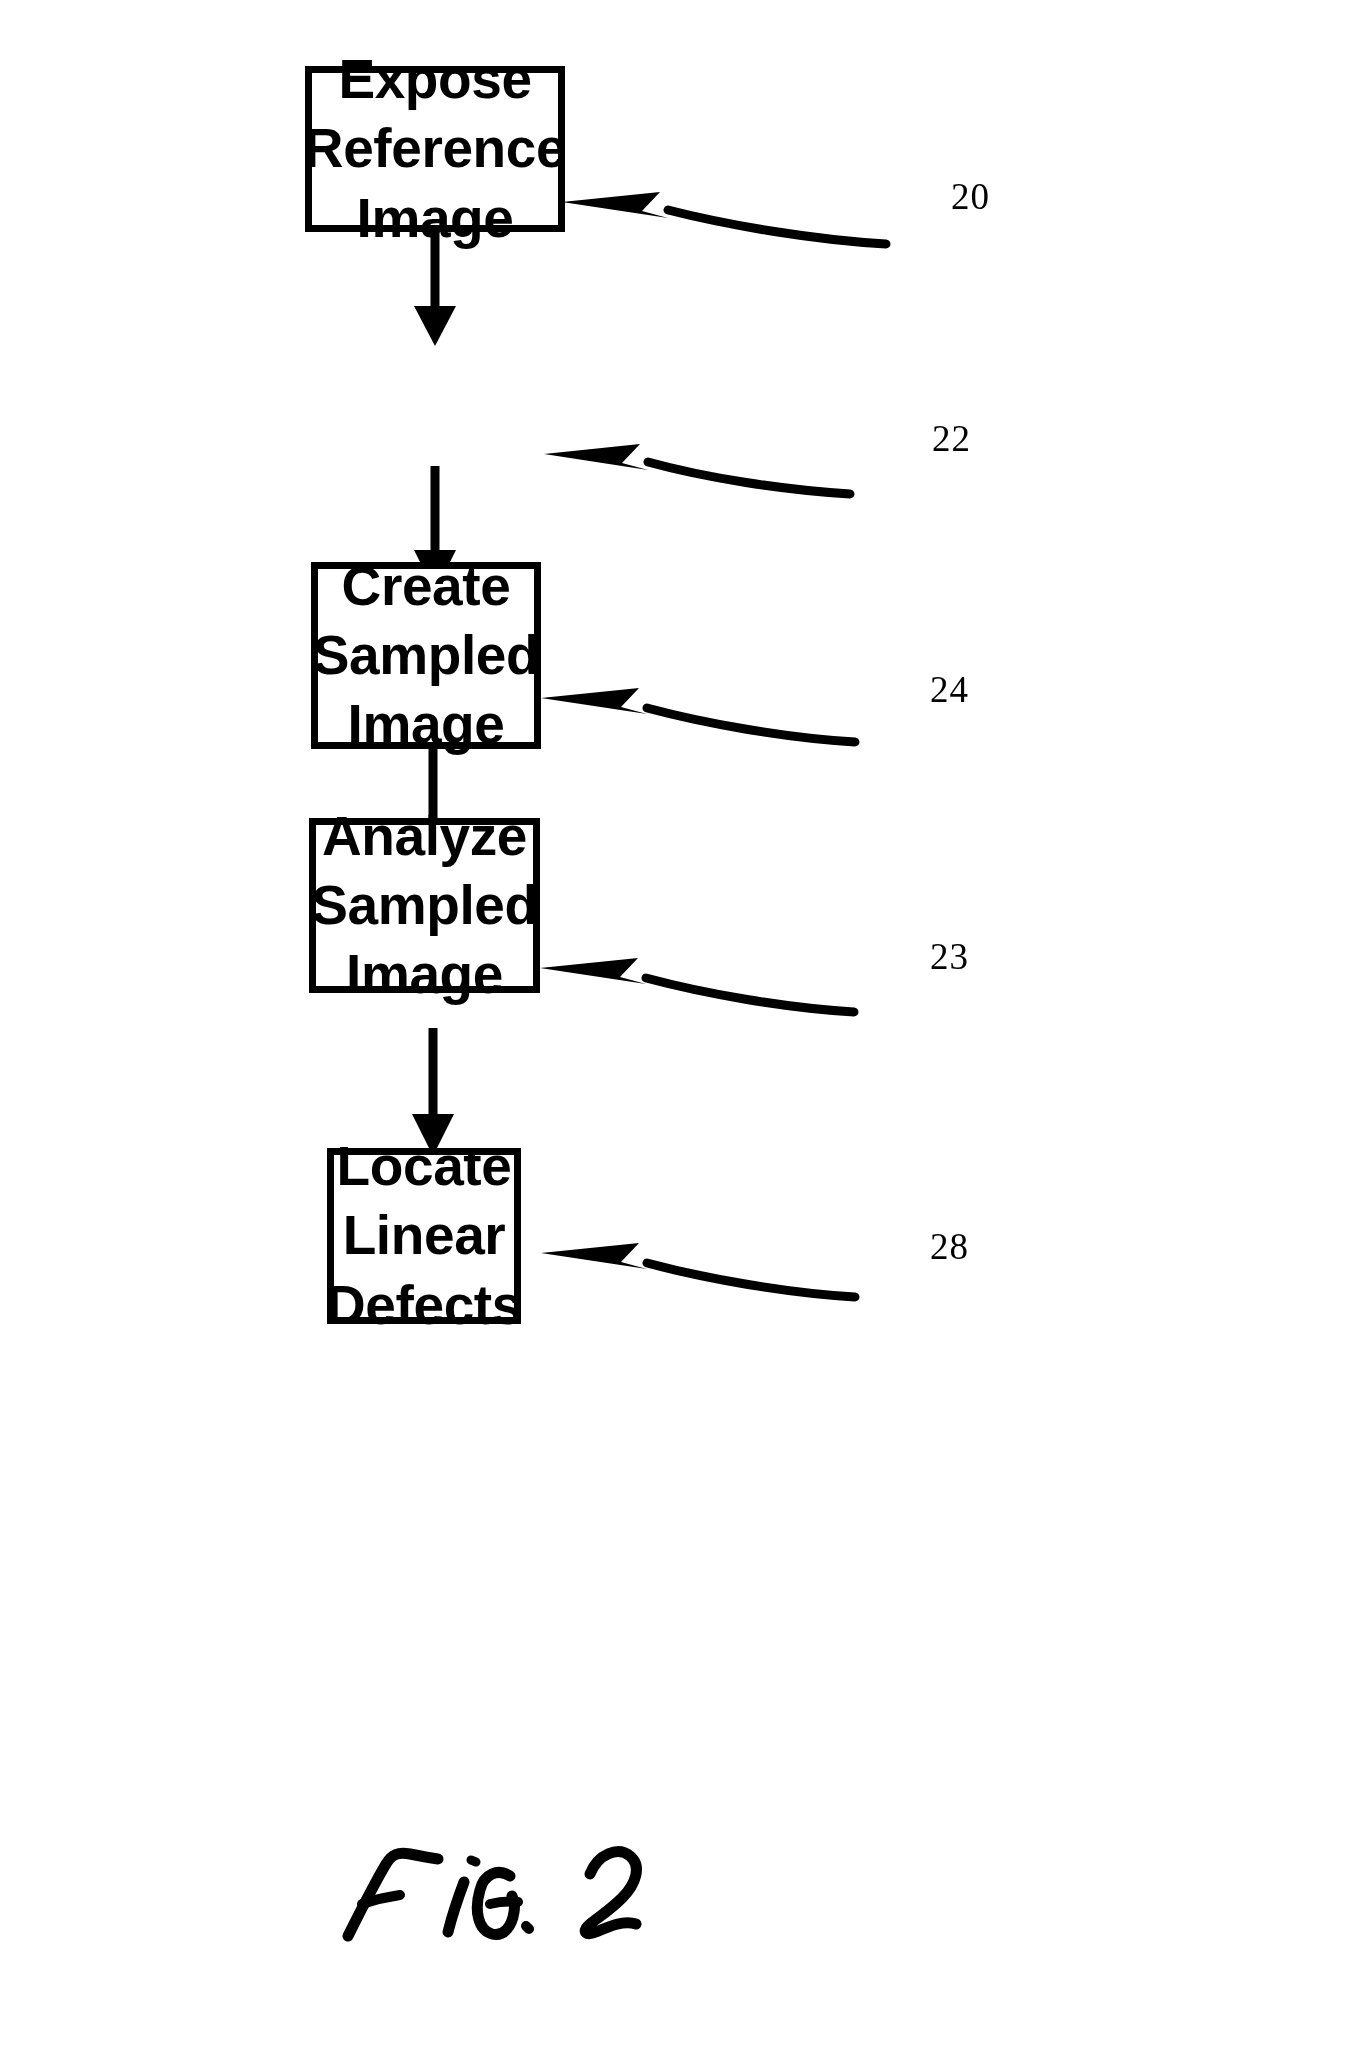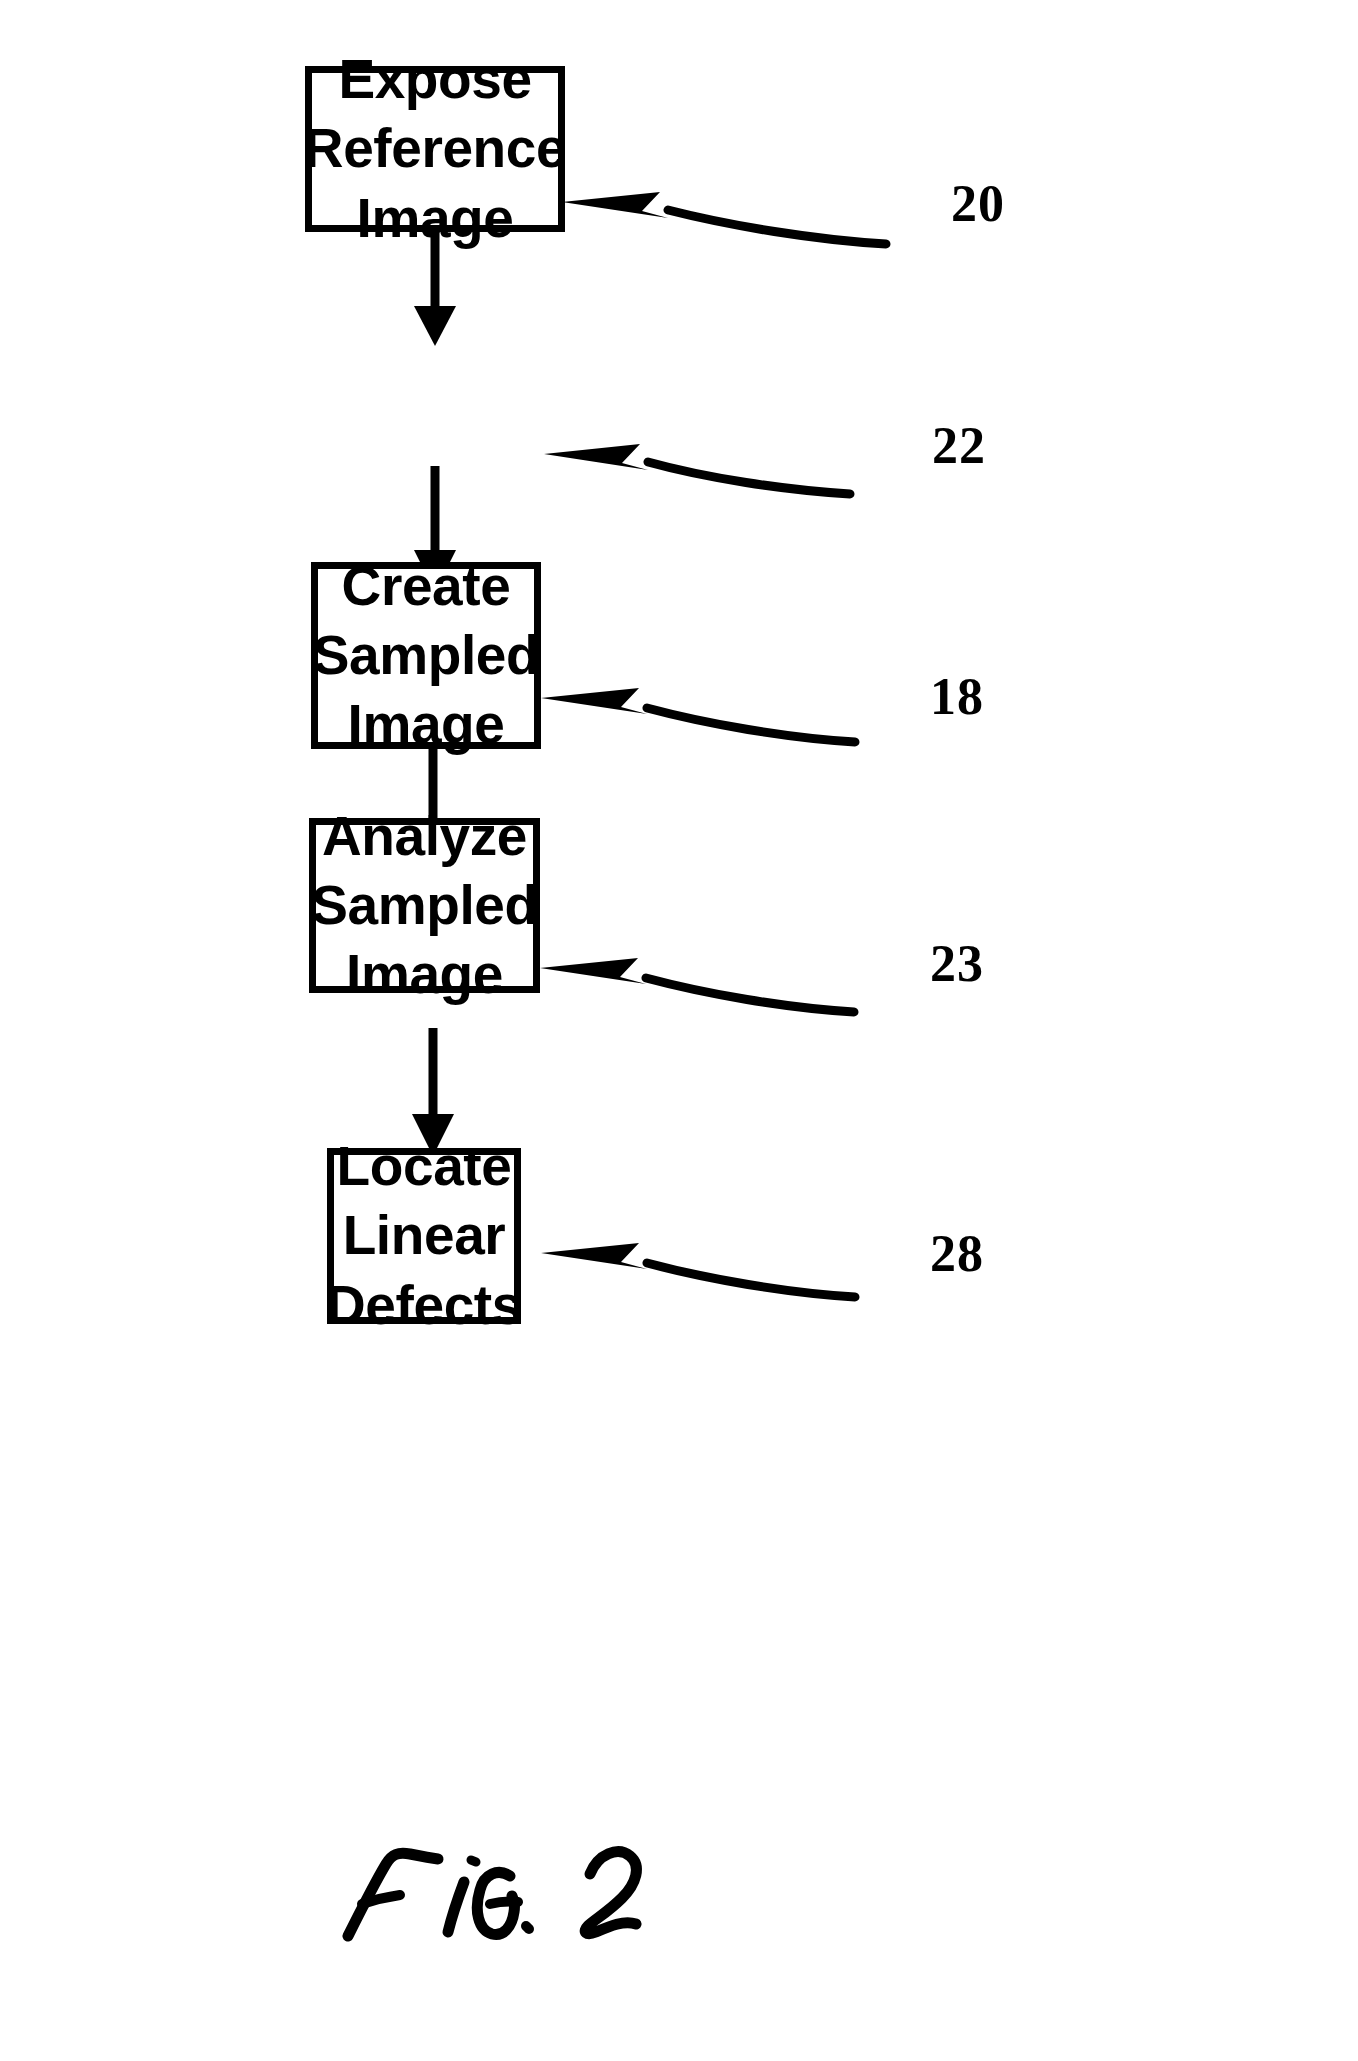--- a/index.html
+++ b/index.html
@@ -65,22 +65,22 @@
   #leader-20 { left: 556px;  top: 140px;  width: 330px; height: 110px; }
   #leader-22 { left: 540px;  top: 400px;  width: 310px; height: 100px; }
   #leader-24 { left: 537px;  top: 640px;  width: 318px; height: 110px; }
   #leader-26 { left: 536px;  top: 910px;  width: 318px; height: 110px; }
   #leader-28 { left: 537px;  top: 1195px; width: 318px; height: 110px; }
 
   
   .ref-num {
     position: absolute;
     font-family: "Liberation Serif", serif;
-    font-weight: bold;
-    font-size: 52px;
+    font-weight: normal;
+    font-size: 37px;
     color: #000000;
     letter-spacing: 1px;
     line-height: 1;
   }
   #ref-20 { left: 951px; top: 178px; }
   #ref-22 { left: 932px; top: 420px; }
   #ref-24 { left: 930px; top: 671px; }
   #ref-26 { left: 930px; top: 938px; }
   #ref-28 { left: 930px; top: 1228px; }
 
@@ -154,21 +154,21 @@
     <span class="box-line">Sampled</span>
     <span class="box-line">Image</span>
   </div>
 
   <div class="leader" id="leader-24">
     <svg viewBox="0 0 318 110" width="318" height="110">
       <path d="M 318 102 C 250 98, 170 84, 110 68" fill="none" stroke="#000" stroke-width="9" stroke-linecap="round"></path>
       <path d="M 4 58 L 102 48 L 84 67 L 110 74 Z" fill="#000"></path>
     </svg>
   </div>
-  <div class="ref-num" id="ref-24">18</div>
+  <div class="ref-num" id="ref-24">24</div>
 
   <div class="connector" id="conn-3">
     <svg viewBox="0 0 70 116" width="70" height="116">
       <line x1="35" y1="0" x2="35" y2="80" stroke="#000" stroke-width="9"></line>
       <path d="M 14 74 L 56 74 L 35 116 Z" fill="#000"></path>
     </svg>
   </div>
 
   <div class="flow-box" id="box-analyze">
     <span class="box-line">Analyze</span>

